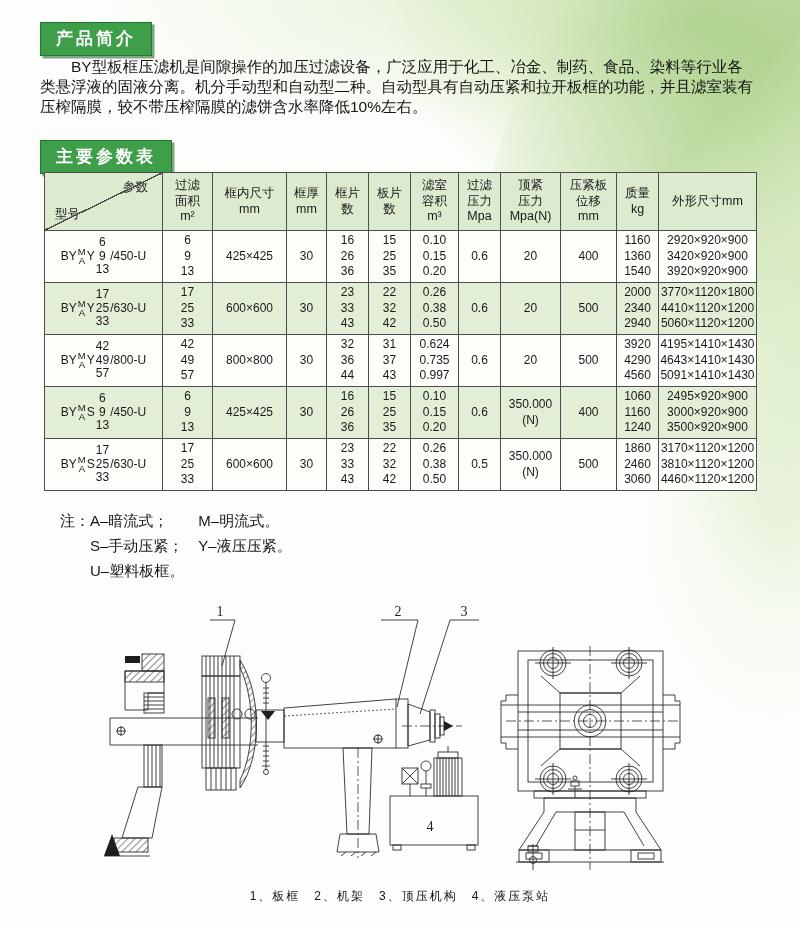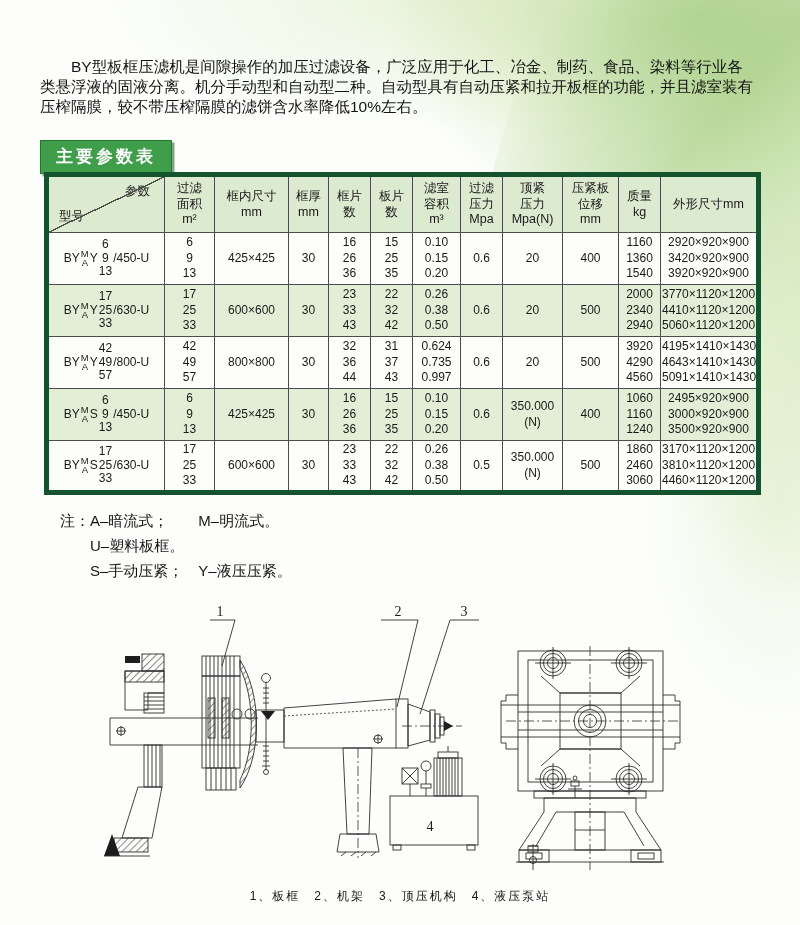--- a/index.html
+++ b/index.html
@@ -25,21 +25,21 @@
   .badge.intro { top:22px; }
   .badge.params { top:140px;font-family:Liberation Mono, monospace; }
 
   .intro-text { position:absolute; left:40px; top:57px; width:718px; font-size:15.5px;
     line-height:20px; color:#141414; text-indent:2em; font-weight:500; }
 
   table.params { position:absolute; left:44px; top:172px; width:712px; border-collapse:collapse;
     background:#fdfdfa; table-layout:fixed; }
   table.params th, table.params td { border:1px solid #4c4c4c; text-align:center;
     vertical-align:middle; color:#191919; padding:1px; }
-  table.params { border:5px solid #14532d; }
+  table.params { border:1px solid #14532d; }
   table.params thead th { height:58px; background:#dcead0; font-weight:normal; font-size:12.5px; line-height:1.25; }
   table.params tbody td { height:52px; font-size:12px; line-height:1.3; background:#fdfdfa; }
   table.params tbody tr.shaded td { background:#e2efd6; }
 
   th.corner { position:relative; background:#dcead0; }
   th.corner::after { content:""; position:absolute; inset:0;
     background:linear-gradient(to bottom right, transparent calc(50% - 0.7px), #4c4c4c calc(50% - 0.7px), #4c4c4c calc(50% + 0.7px), transparent calc(50% + 0.7px)); }
   th.corner .c-top { position:absolute; top:7px; right:14px; font-size:12.5px; }
   th.corner .c-bottom { position:absolute; bottom:7px; left:10px; font-size:12.5px; }
 
@@ -65,20 +65,21 @@
   svg .dashdot { stroke:#2e2e2e; stroke-width:0.8; fill:none; stroke-dasharray:10 3 2 3; }
   svg .dotted { stroke:#2e2e2e; stroke-width:0.8; fill:none; stroke-dasharray:2 2; }
 </style>
 </head>
 <body>
 
 <div class="page">
   <div class="bg-decor"></div>
   <div class="leaf-band"></div>
 
+  <div class="badge intro">产品简介</div>
 
   <p class="intro-text">BY型板框压滤机是间隙操作的加压过滤设备，广泛应用于化工、冶金、制药、食品、染料等行业各类悬浮液的固液分离。机分手动型和自动型二种。自动型具有自动压紧和拉开板框的功能，并且滤室装有压榨隔膜，较不带压榨隔膜的滤饼含水率降低10%左右。</p>
 
   <div class="badge params">主要参数表</div>
 
   <table class="params">
     <colgroup>
         <col style="width: 118px;">
         <col style="width: 50px;">
         <col style="width: 74px;">
@@ -263,21 +264,21 @@
           </td>
           <td>
             <div>500</div>
           </td>
           <td>
             <div>2000</div>
             <div>2340</div>
             <div>2940</div>
           </td>
           <td>
-            <div>3770×1120×1200</div>
+            <div>3770×1120×1800</div>
             <div>4410×1120×1200</div>
             <div>5060×1120×1200</div>
           </td>
         </tr>
         <tr>
           <td class="model-cell">
             <span class="model-wrap">
               <span>BY</span>
               <span class="supsub">
                 <div>M</div>
@@ -466,22 +467,22 @@
             <div>4460×1120×1200</div>
           </td>
         </tr>
       </tbody>
   </table>
 
   <div class="notes">
     <div class="note-label">注：</div>
     <div class="note-lines">
         <div>A–暗流式；　　M–明流式。</div>
+        <div>S–手动压紧；　Y–液压压紧。</div>
         <div>U–塑料板框。</div>
-        <div>S–手动压紧；　Y–液压压紧。</div>
       </div>
   </div>
 
   <div class="figure-area">
     <svg viewBox="0 0 620 292">
       <defs>
         <pattern id="hatch" width="5" height="5" patternUnits="userSpaceOnUse" patternTransform="rotate(45)">
           <line x1="0" y1="0" x2="0" y2="5" stroke="#2e2e2e" stroke-width="1.1"></line>
         </pattern>
       </defs>

